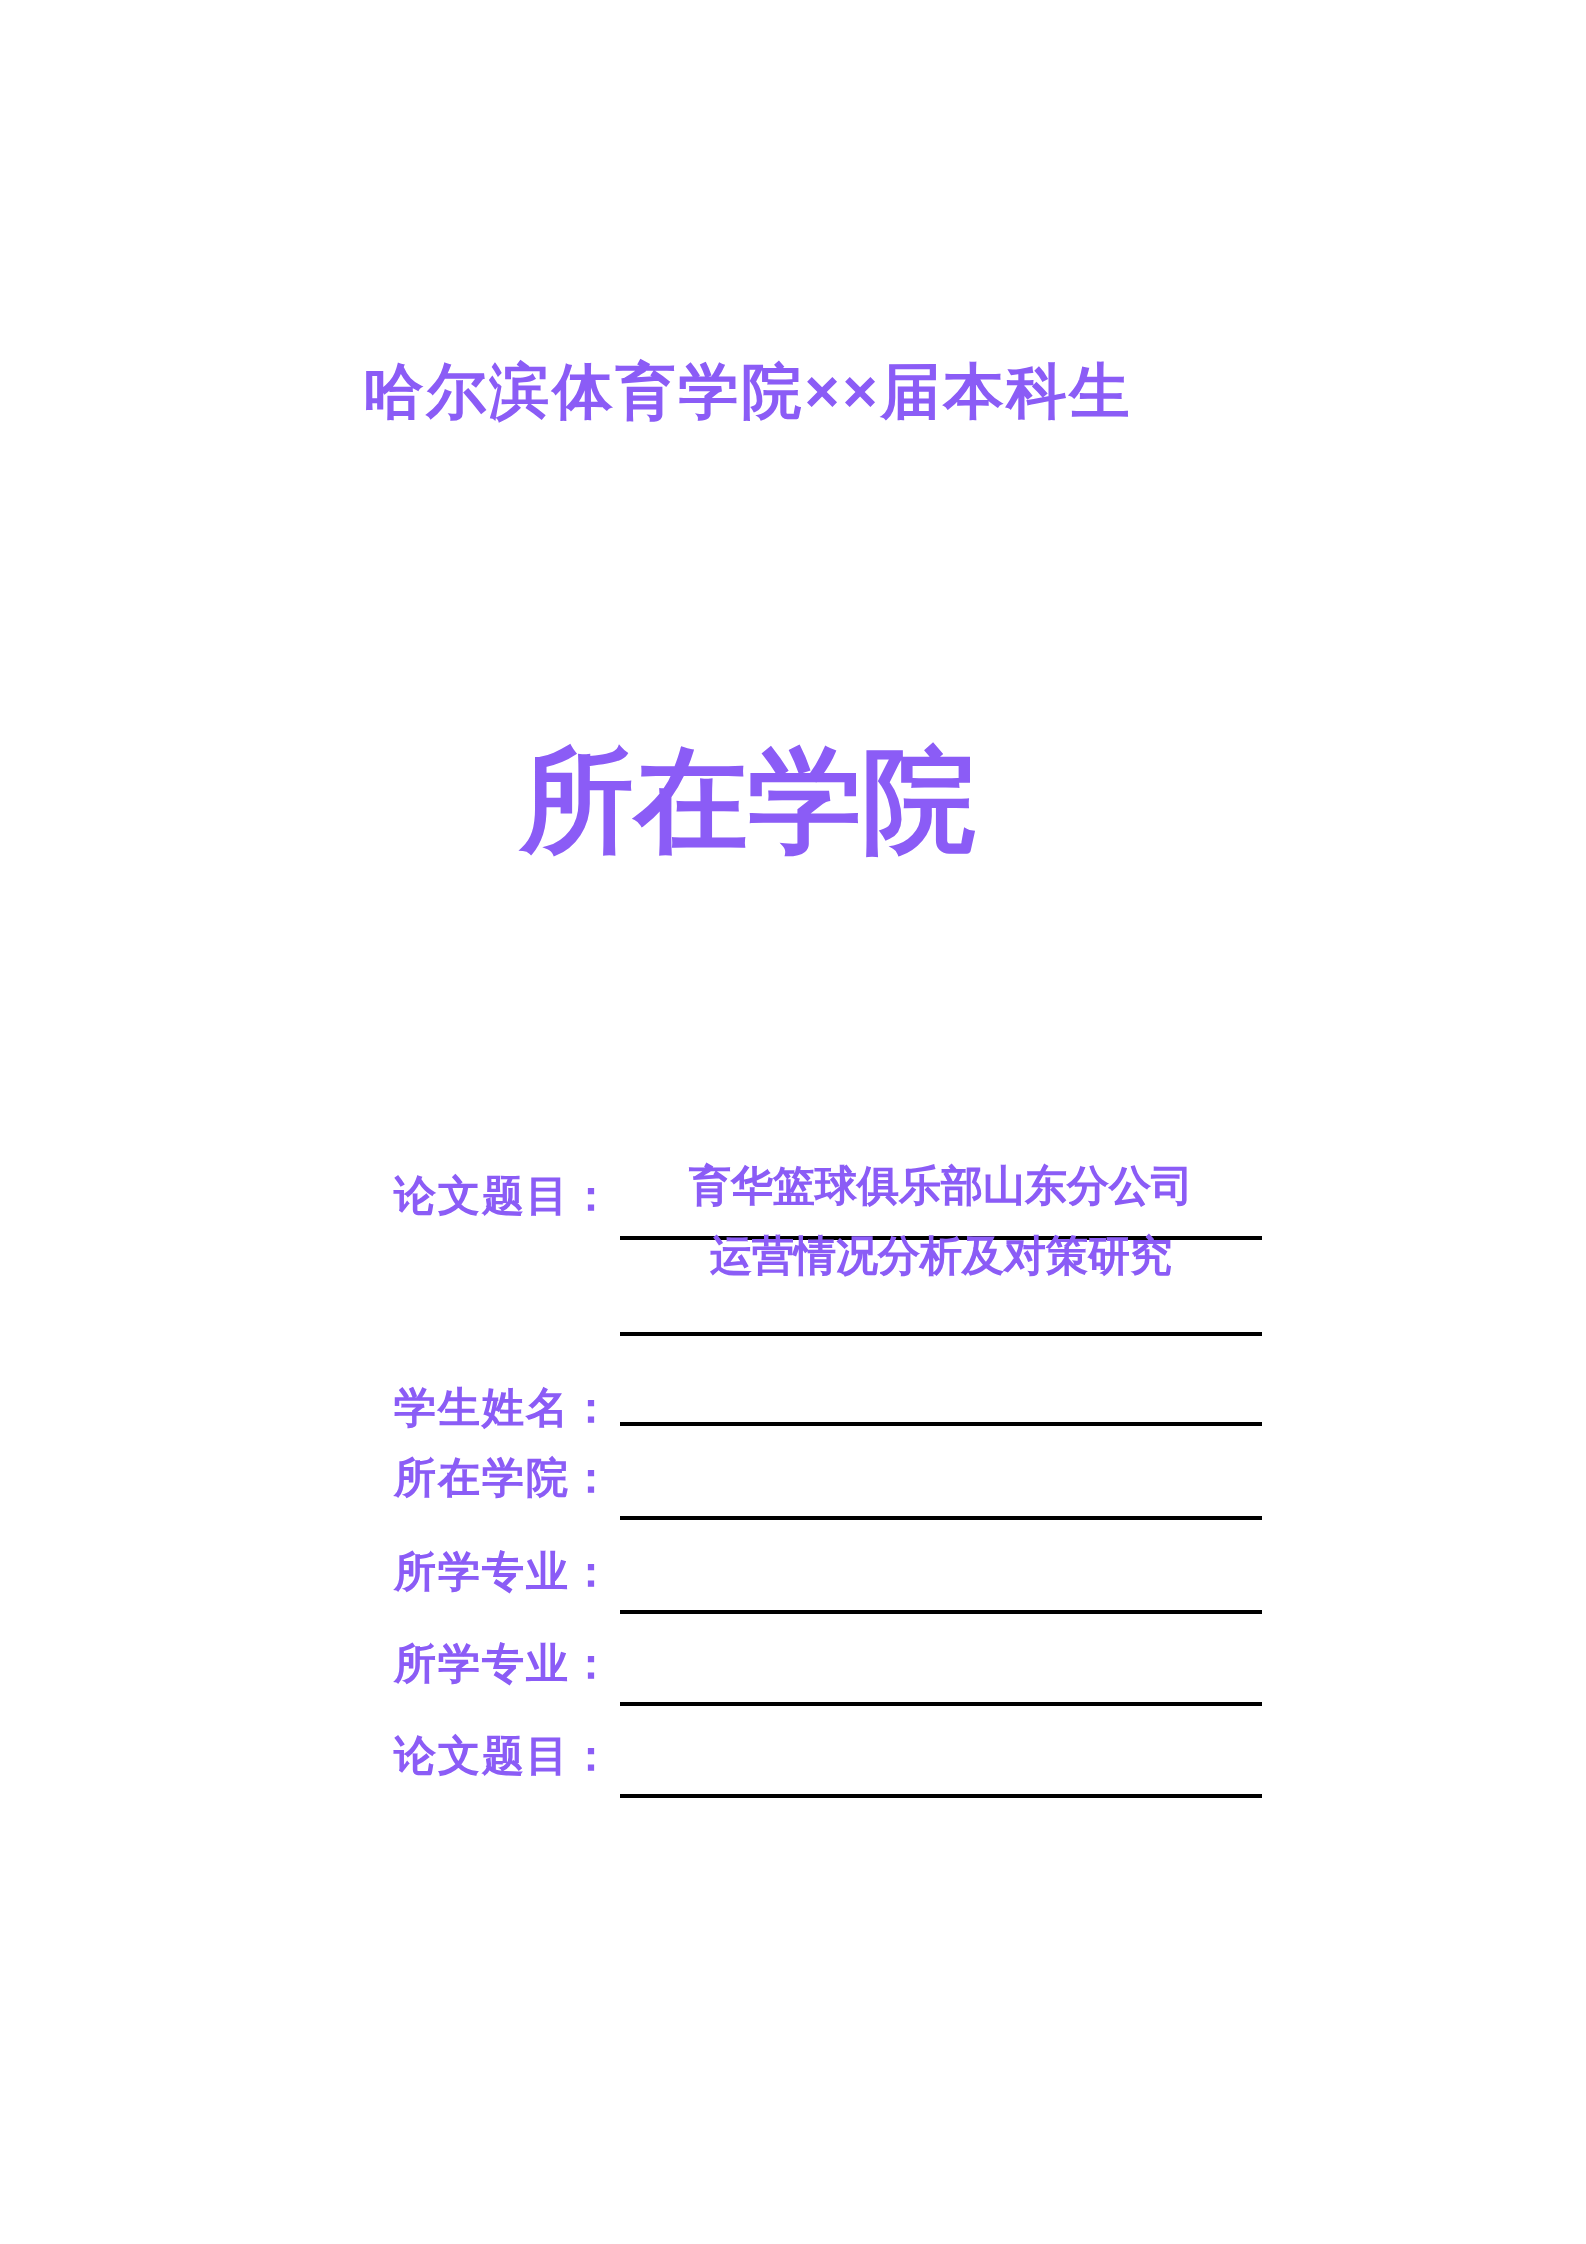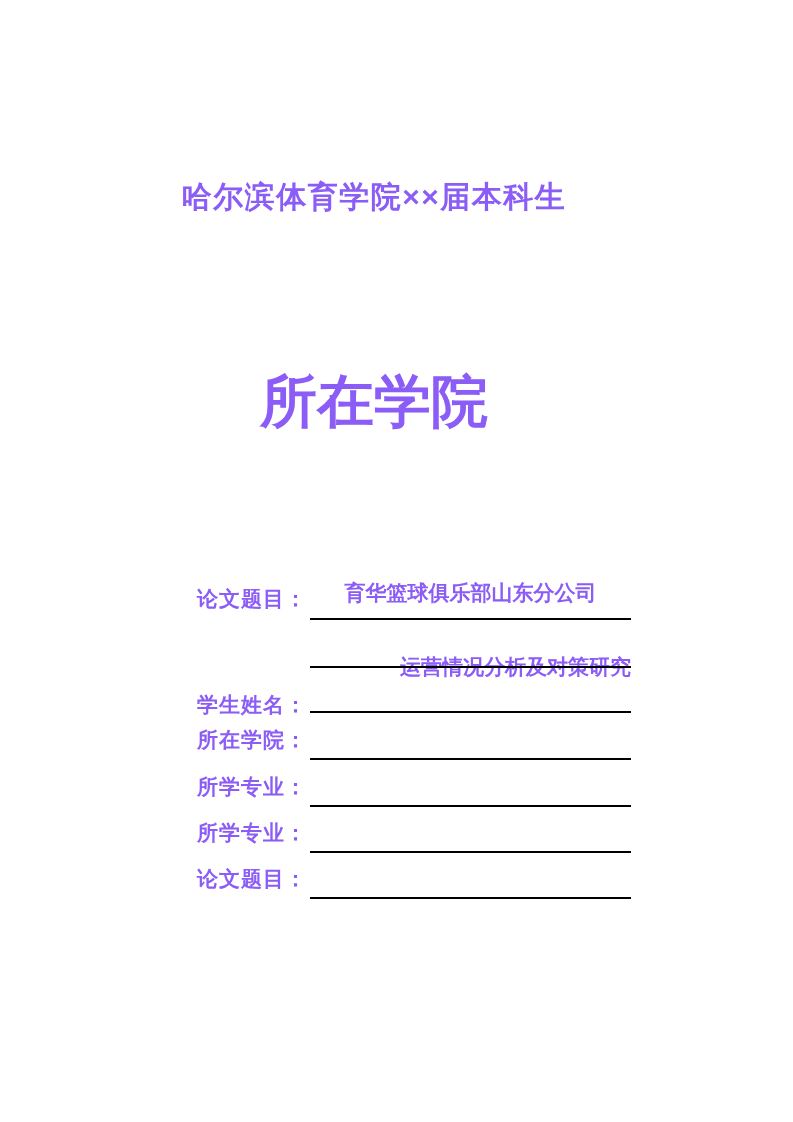--- a/index.html
+++ b/index.html
@@ -74,21 +74,21 @@
     left: 310px;
     width: 321px;
     text-align: center;
     font-family: "Liberation Serif", "DejaVu Serif", serif;
     font-weight: bold;
     font-size: 21px;
     line-height: 22px;
     white-space: nowrap;
   }
   .tv-1 { top: 582px; }
-  .tv-2 { top: 656px; text-align: right; }
+  .tv-2 { top: 617px; }
 </style>
 </head>
 <body>
 
 <div class="page">
 
   <div class="university-header">哈尔滨体育学院××届本科生</div>
 
   <div class="document-title">所在学院</div>
 

